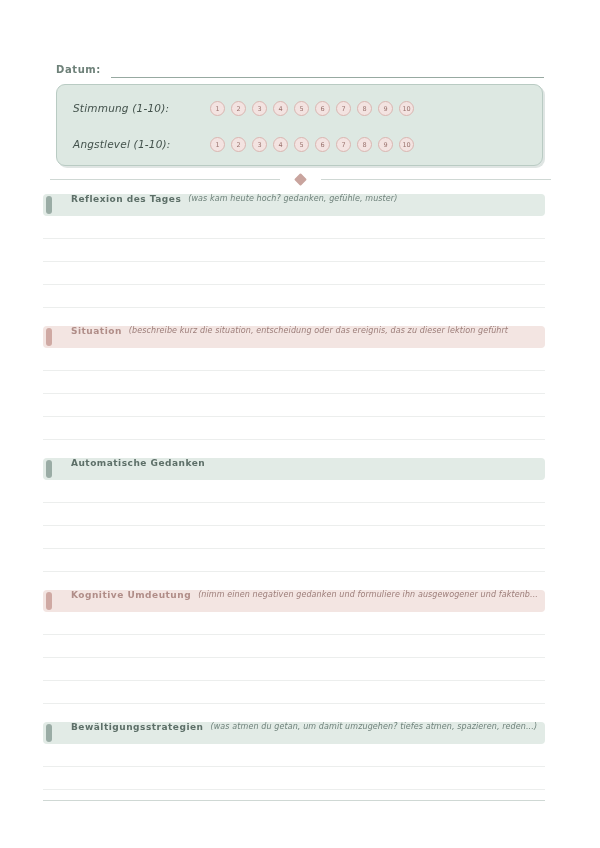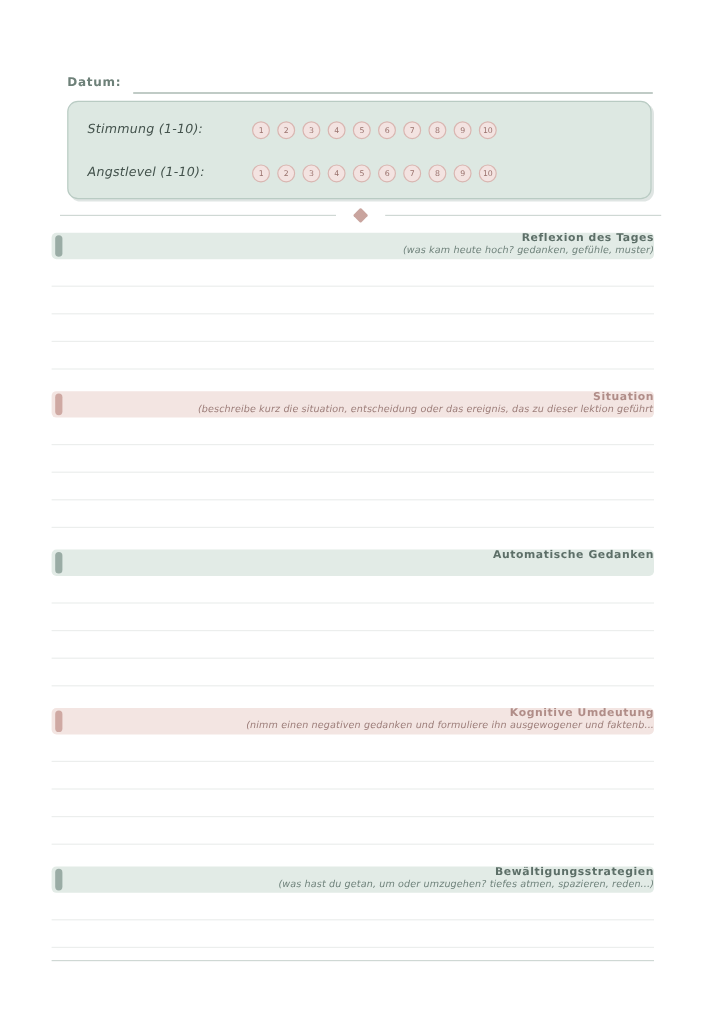--- a/index.html
+++ b/index.html
@@ -128,23 +128,22 @@
   .section {
     position: absolute;
     left: 43px;
     width: 502px;
   }
   .sec-header {
     position: relative;
     height: 22px;
     border-radius: 4px;
     display: flex;
-    align-items: flex-end;
+    align-items: flex-start;
     overflow: hidden;
-    flex-direction: column;
   }
   .sec-header.green { background: #e2ebe6; }
   .sec-header.rose  { background: #f3e5e2; }
   .accent {
     position: absolute;
     left: 3px;
     top: 2px;
     width: 6px;
     height: 18px;
     border-radius: 3px;
@@ -303,21 +302,21 @@
           <div class="wline"></div>
           <div class="wline"></div>
           <div class="wline"></div>
           <div class="wline"></div>
         </div>
       </div>
       <div class="section" style="top: 722px;">
         <div class="sec-header green">
           <span class="accent green"></span>
           <span class="sec-title green">Bewältigungsstrategien</span>
-          <span class="sec-hint green">(was hast du getan, um oder umzugehen? tiefes atmen, spazieren, reden...)</span>
+          <span class="sec-hint green">(was atmen du getan, um damit umzugehen? tiefes atmen, spazieren, reden...)</span>
         </div>
         <div class="lines">
           <div class="wline"></div>
           <div class="wline"></div>
         </div>
       </div>
     </div>
 
   <div class="footer-rule"></div>
 

